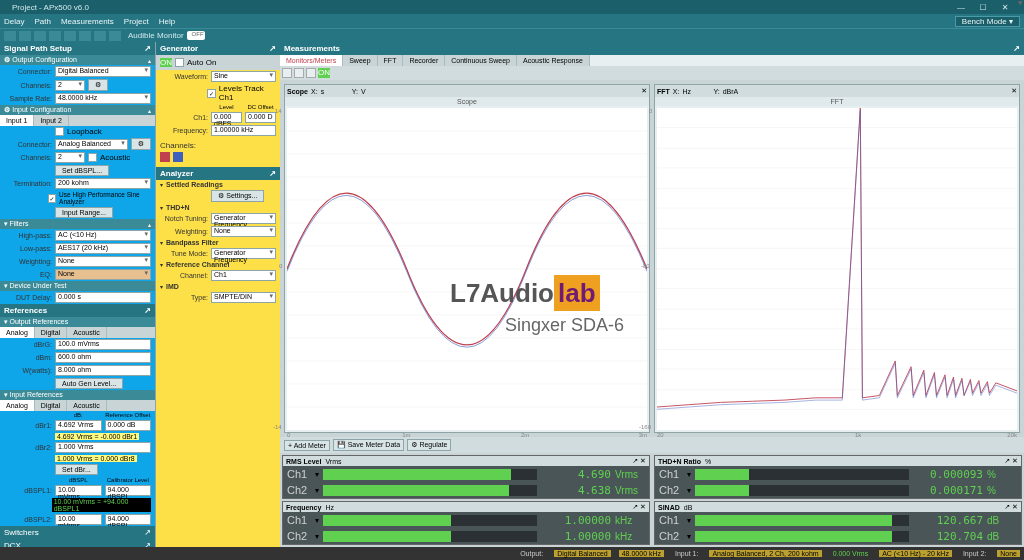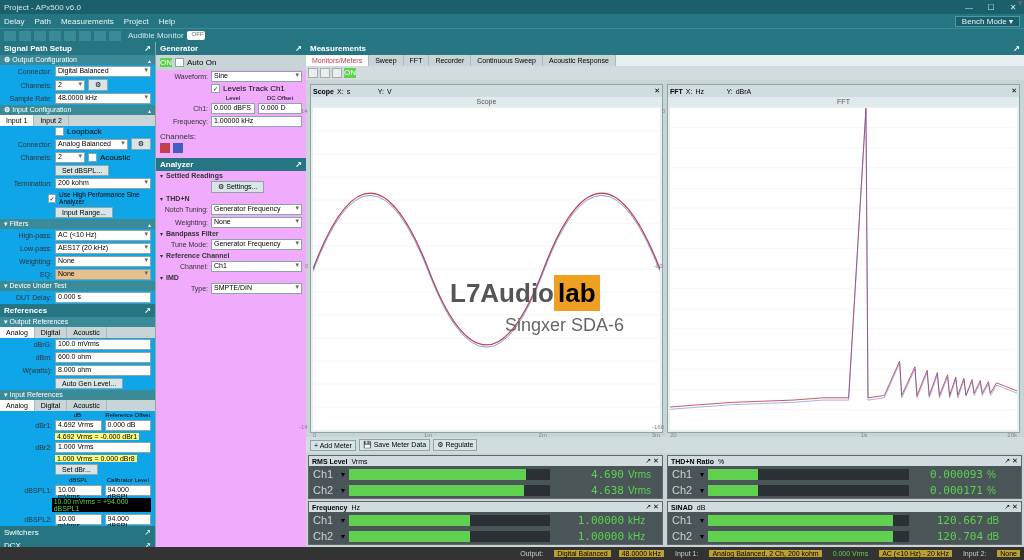--- a/index.html
+++ b/index.html
@@ -1,33 +1,33 @@
 <!DOCTYPE html>
 <html><head>
 <meta charset="utf-8">
 <style>
 *{box-sizing:border-box;margin:0;padding:0;font-family:'Segoe UI',Tahoma,sans-serif}
 body{width:1024px;height:560px;background:#bcc9cc;font-size:8px;overflow:hidden;position:relative}
-.titlebar{height:14px;background:#1a5f6a;color:#cfe8ec;display:flex;align-items:center;padding:0 4px;justify-content:space-between}
+.titlebar{height:14px;background:#1a5f6a;color:#cfe8ec;display:flex;align-items:center;padding:0 12px;justify-content:space-between}
 .titlebar .wc{display:flex;gap:8px}
 .titlebar .wc span{width:14px;text-align:center;cursor:pointer}
 .menubar{height:14px;background:#267583;color:#e8f4f6;display:flex;align-items:center;padding:0 4px;gap:10px}
 .menubar span{cursor:pointer}
 .menubar .mode{margin-left:auto;background:#1a5f6a;padding:0 6px;border:1px solid #4a9aa8}
 .toolbar{height:14px;background:#267583;display:flex;align-items:center;padding:0 4px;gap:3px;border-top:1px solid #3a8a98}
 .toolbar .tb{width:12px;height:10px;background:#3a8a98;display:inline-block}
 .toolbar .aud{color:#cfe8ec;margin-left:4px;display:flex;align-items:center;gap:3px}
 .toolbar .toggle{width:18px;height:9px;background:#fff;border-radius:2px;font-size:6px;text-align:right;padding-right:1px;color:#666}
 .main{display:flex;height:505px}
 .panel-hdr{background:#267583;color:#fff;padding:2px 4px;font-weight:bold;display:flex;justify-content:space-between;align-items:center}
 .panel-hdr .close{cursor:pointer}
 .subhdr{background:#3a8a98;color:#fff;padding:1px 4px;font-size:7px;display:flex;align-items:center;justify-content:space-between}
 .subhdr .arrow{font-size:6px}
 .col1{width:155px;background:#0ea5e9;display:flex;flex-direction:column;overflow:hidden}
-.col2{width:151px;background:#f0abfc;display:flex;flex-direction:column;border-left:1px solid #8ea5a8}
+.col2{width:125px;background:#fde047;display:flex;flex-direction:column;border-left:1px solid #8ea5a8}
 .col3{flex:1;display:flex;flex-direction:column;background:#a8bcbf}
 .formrow{display:flex;align-items:center;padding:1px 4px;gap:3px}
 .formrow label{width:48px;text-align:right;color:#333;font-size:7px}
 .formrow .inp,.inp{background:#fff;border:1px solid #8ea5a8;padding:0 2px;height:11px;font-size:7px;flex:1;min-width:0}
 .formrow .sel{background:#fff;border:1px solid #8ea5a8;padding:0 2px;height:11px;font-size:7px;flex:1;position:relative}
 .sel::after{content:'▾';position:absolute;right:2px;top:-1px;color:#666}
 .btn{background:#d8e4e6;border:1px solid #8ea5a8;padding:1px 6px;font-size:7px;cursor:pointer;text-align:center}
 .chk{width:9px;height:9px;background:#fff;border:1px solid #8ea5a8;display:inline-flex;align-items:center;justify-content:center;font-size:6px}
 .tabs{display:flex;background:#c8d4d6}
 .tab{padding:2px 6px;font-size:7px;background:#c8d4d6;border-right:1px solid #a8bcbf;cursor:pointer}
@@ -47,21 +47,21 @@
 .meter-fill{position:absolute;height:100%;background:#5fd050}
 .meter-val{color:#5fd050;font-size:11px;font-family:monospace;text-align:right;min-width:70px}
 .meter-unit{color:#5fd050;font-size:10px;min-width:30px}
 .hilite{background:#fffa80;font-size:7px;padding:0 2px}
 .hilite2{background:#000;color:#5fd050;font-size:7px;padding:0 2px}
 .statusbar{height:13px;background:#333;color:#ccc;display:flex;align-items:center;padding:0 4px;gap:8px;font-size:7px;position:absolute;bottom:0;width:100%}
 .statusbar .sb-item{padding:0 3px}
 .statusbar .sb-g{color:#5fd050}
 .statusbar .sb-y{background:#bba030;color:#000;padding:0 3px}
 .watermark{position:absolute;left:450px;top:280px;font-size:26px;font-weight:bold;color:#555;pointer-events:none;text-align:left;line-height:1}
-.watermark .lab{background:#f0a020;color:#000000;padding:3px 4px}
+.watermark .lab{background:#f0a020;color:#701a75;padding:3px 4px}
 .watermark .sub{font-size:18px;font-weight:normal;color:#666;margin-top:10px;margin-left:55px}
 .chart-toolbar{background:#d0dcde;padding:2px;display:flex;gap:2px}
 .chart-toolbar .ctb{width:10px;height:10px;background:#e8eff0;border:1px solid #aaa}
 .ax-lbl{position:absolute;font-size:6px;color:#888}
 .collapse-grp{padding:1px 4px;color:#333;font-size:7px;display:flex;align-items:center;gap:3px}
 .collapse-grp::before{content:'▸';font-size:6px}
 .collapse-grp.open::before{content:'▾'}
 .mini-bottom{background:#267583;color:#fff;padding:2px 4px;font-size:8px;display:flex;justify-content:space-between;cursor:pointer}
 svg{display:block}
 </style>

